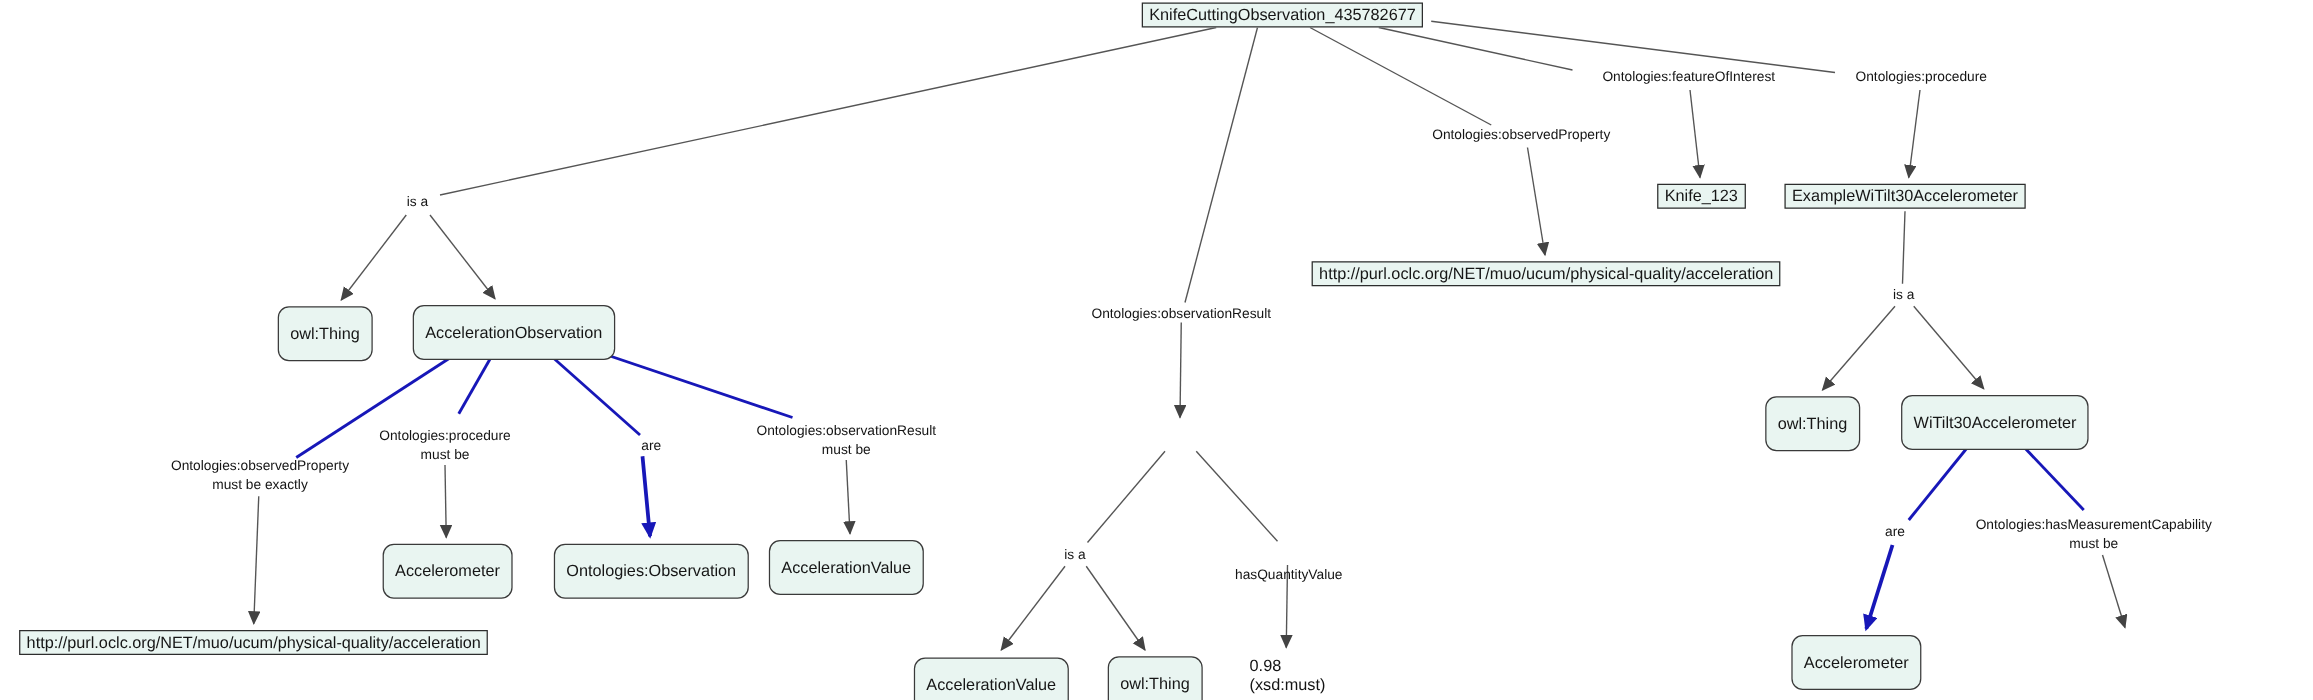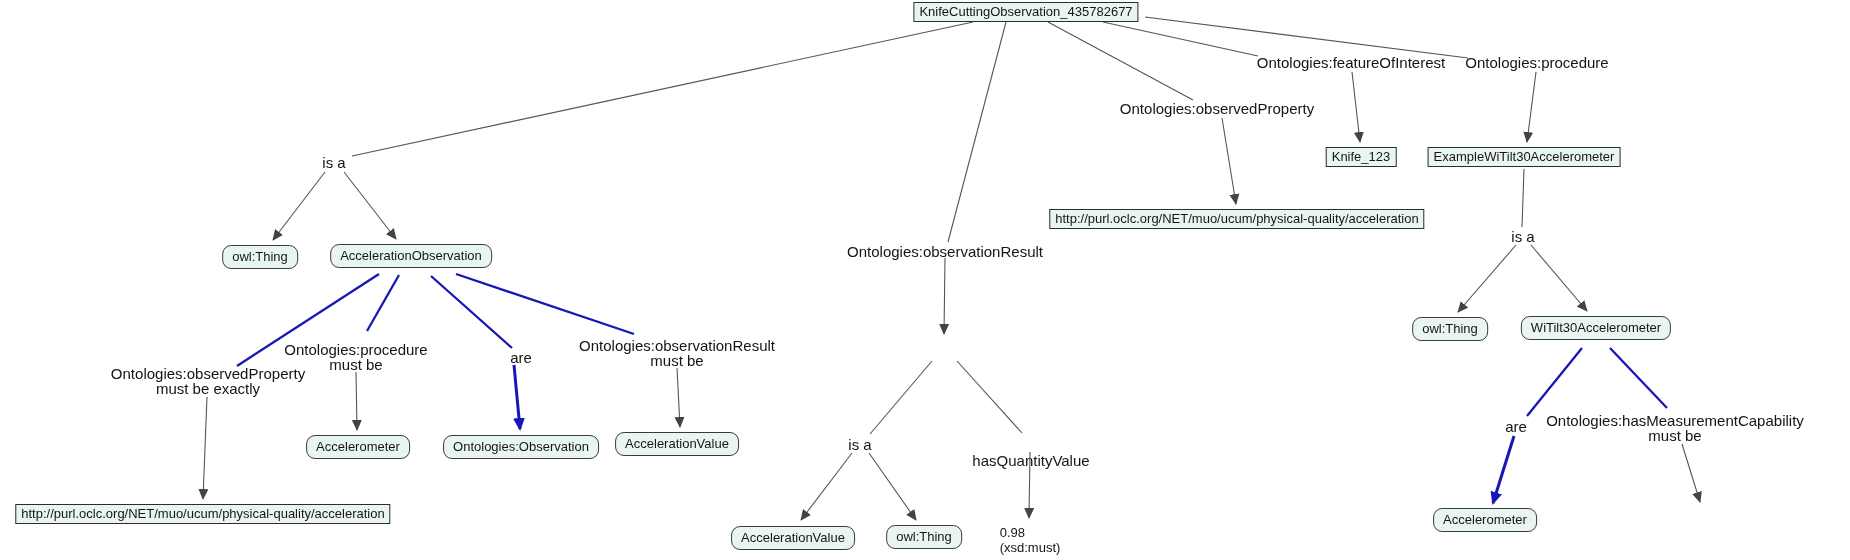--- a/index.html
+++ b/index.html
@@ -9,24 +9,24 @@
   #edges { position:absolute; left:0; top:0; width:1850px; height:560px; }
   .edge-gray { stroke:#555555; stroke-width:1.1; }
   .edge-blue { stroke:#1717b8; stroke-width:2.3; }
   .edge-blue-thick { stroke:#1717b8; stroke-width:3; }
   .node {
     position:absolute; transform:translateX(-50%);
     background:#e9f5f1; border:1px solid #2d2d2d; color:#161616;
     font-size:13px; line-height:16px; white-space:nowrap;
     padding:1px 5px; text-align:center;
   }
-  .node.rounded { border-radius:9px; padding:3px 9px; border-width:1.4px; border-color:#3a3a3a; }
+  .node.rounded { border-radius:9px; padding:13px 9px; border-width:1.4px; border-color:#3a3a3a; }
   .elabel {
     position:absolute; transform:translateX(-50%);
-    color:#141414; font-size:15px; line-height:15px;
+    color:#141414; font-size:11px; line-height:15px;
     text-align:center; white-space:nowrap;
   }
   .elabel span { display:block; }
   .literal {
     position:absolute; transform:translateX(-50%);
     color:#141414; font-size:13px; line-height:15px; text-align:left; white-space:nowrap;
   }
   .literal span { display:block; }
 </style>
 </head>

